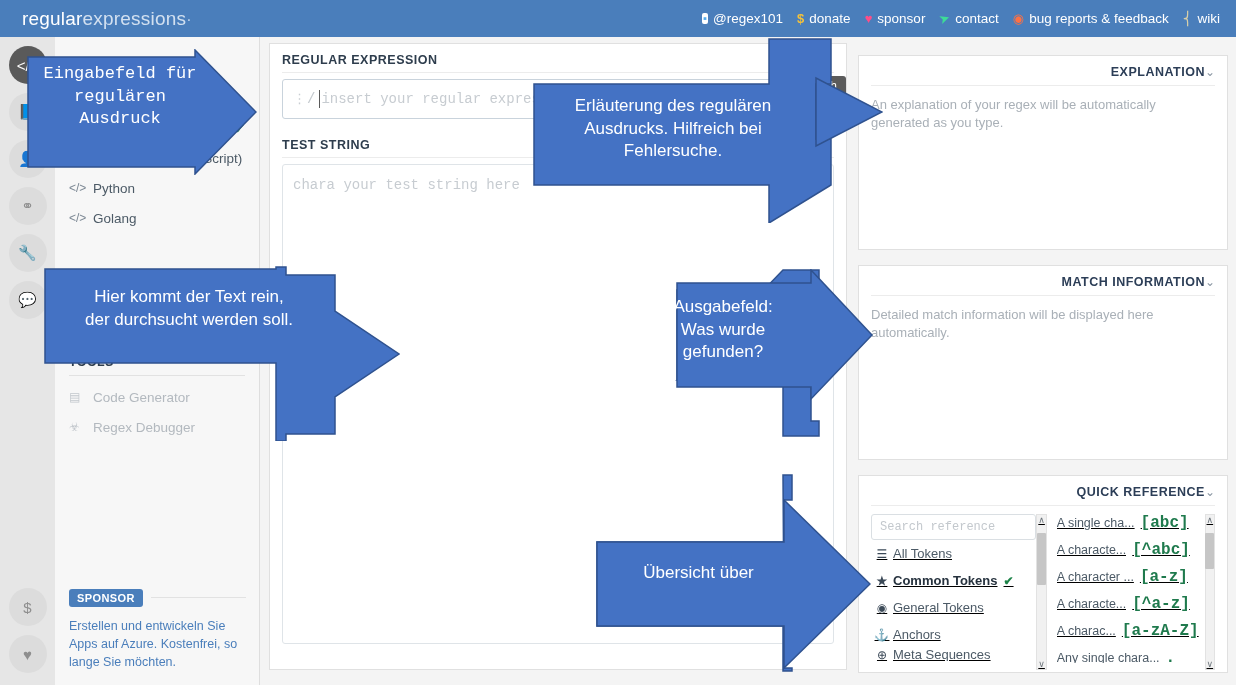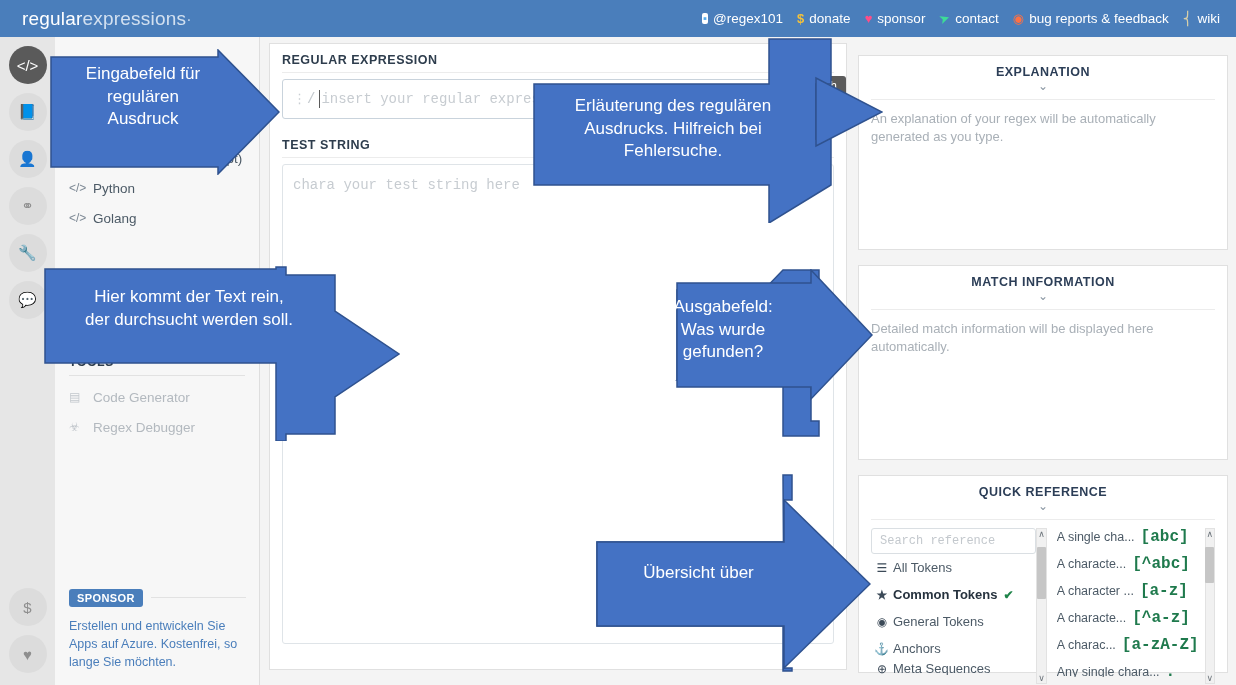--- a/index.html
+++ b/index.html
@@ -119,33 +119,32 @@
   .panel {
     position: absolute; left: 858px; width: 370px;
     background: #ffffff; border: 1px solid #e0e0e0;
   }
   #panel-explanation { top: 55px; height: 195px; }
   #panel-match { top: 265px; height: 195px; }
   #panel-quickref { top: 475px; height: 198px; }
   .panel-head {
     display:flex; align-items:center; justify-content:flex-end;
     padding: 9px 12px 6px 12px;
-    flex-direction: column;
   }
   .panel-title {
     font-size: 12.5px; font-weight: bold; color: #2c3e57; letter-spacing: .5px;
   }
   .chev { color: #8b97a3; font-size: 12px; }
   .panel-rule { height:1px; background:#ececec; margin: 0 12px; }
   .panel-body {
     padding: 10px 12px; font-size: 13px; line-height: 1.42; color: #a9b0b7;
   }
 
   
-  .qr-body { display: flex; padding: 8px 12px 0 12px; gap: 0; }
+  .qr-body { display: flex; padding: 8px 12px 0 12px; gap: 0; text-decoration: underline; }
   .qr-left { width: 178px; position: relative; }
   .qr-search {
     width: 100%; height: 26px; border:1px solid #dadfe3; border-radius:3px;
     padding: 0 8px; font-family: "Liberation Mono", monospace; font-size: 12px;
     color:#b9bec3; background:#fff;
   }
   .qr-search::placeholder { color:#c3c8cd; }
   .qr-cat { display:flex; align-items:center; height: 27px; font-size:13px; color:#4c5a66; }
   .qr-cat .ci { width: 22px; text-align:center; color:#3c4a58; font-size:12px; flex:none; }
   .qr-cat.sel { font-weight: bold; color:#26323e; }
@@ -389,21 +388,21 @@
       </div>
 
       <div class="scroll" style="height:156px;margin-left:6px;">
         <span>∧</span>
         <span class="thumb" style="top:18px;height:36px;"></span>
         <span>∨</span>
       </div>
     </div>
   </div>
 
-  <div class="anno" style="left:50px; top:49px; width:230px; height:126px;">
+  <div class="anno" style="left:27px; top:49px; width:230px; height:126px;font-family:Liberation Mono, monospace;">
     <svg width="230" height="126" viewBox="0 0 230 126">
       <polygon class="arrow-fill" points="1,8 168,8 168,1 229,63 168,125 168,118 1,118"></polygon>
     </svg>
     <div class="txt" style="top:14px; left:-22px; width:230px;">
       <div>Eingabefeld für</div>
       <div>regulären</div>
       <div>Ausdruck</div>
     </div>
   </div>
 

